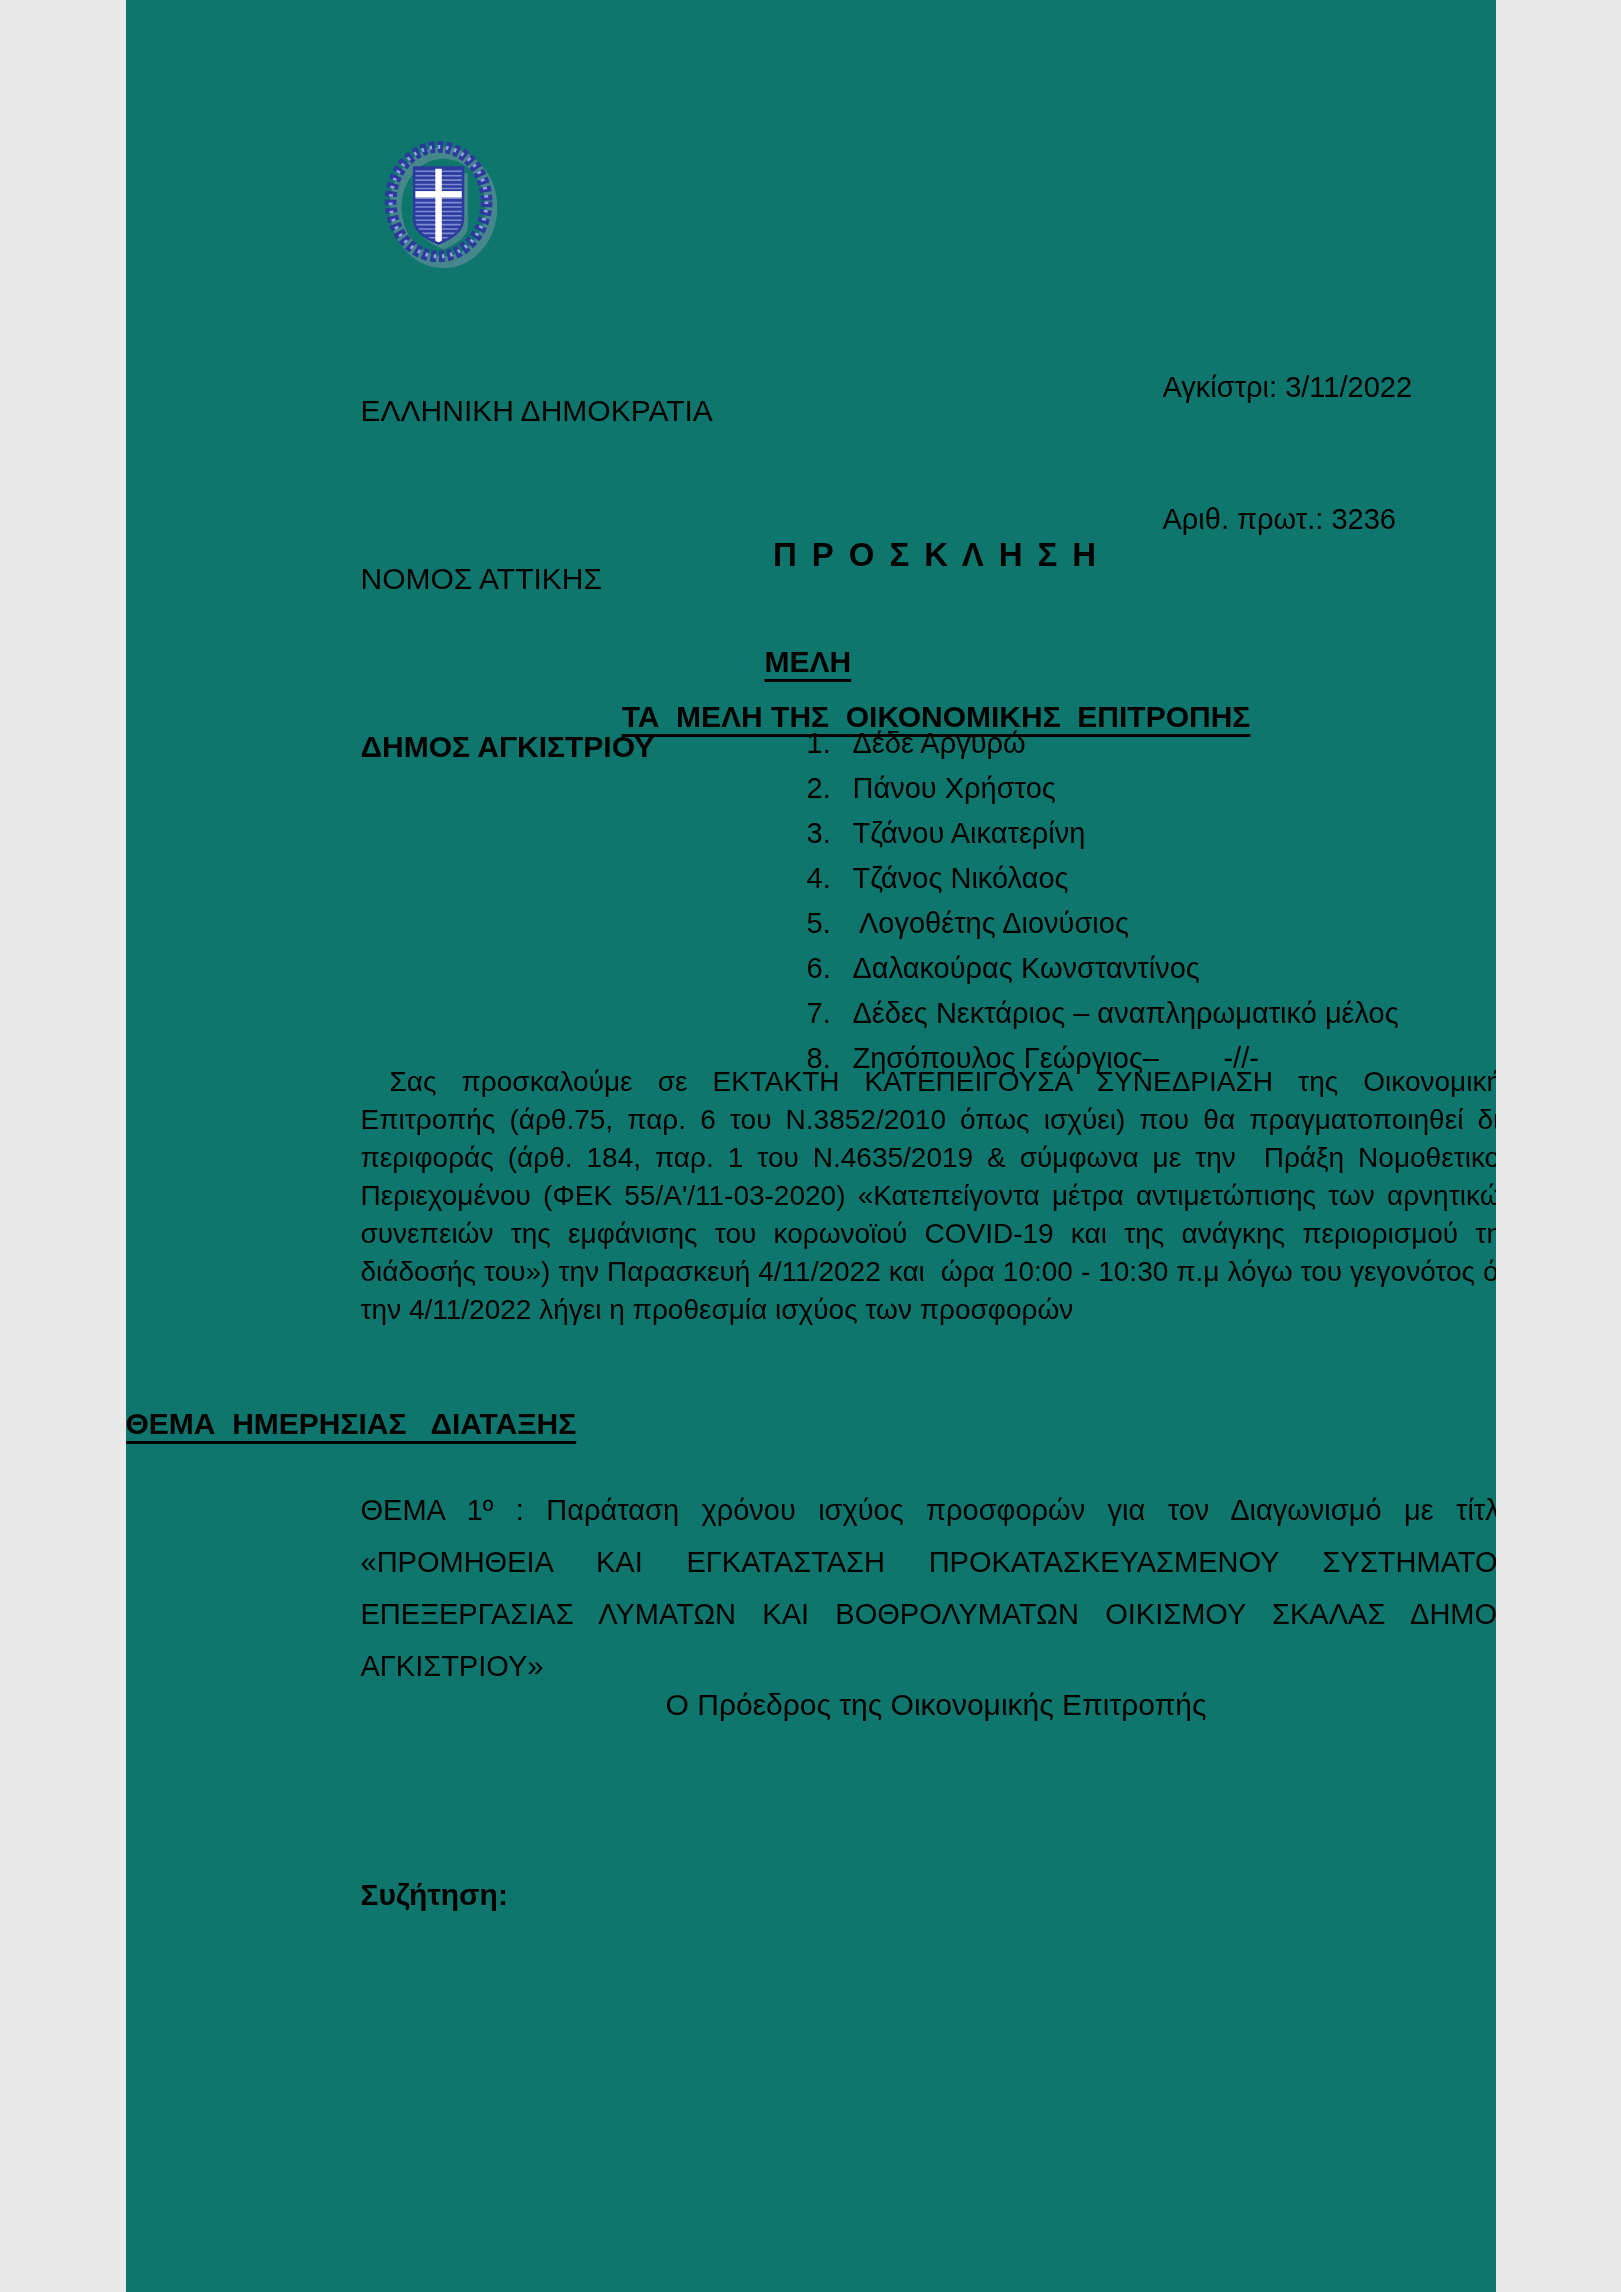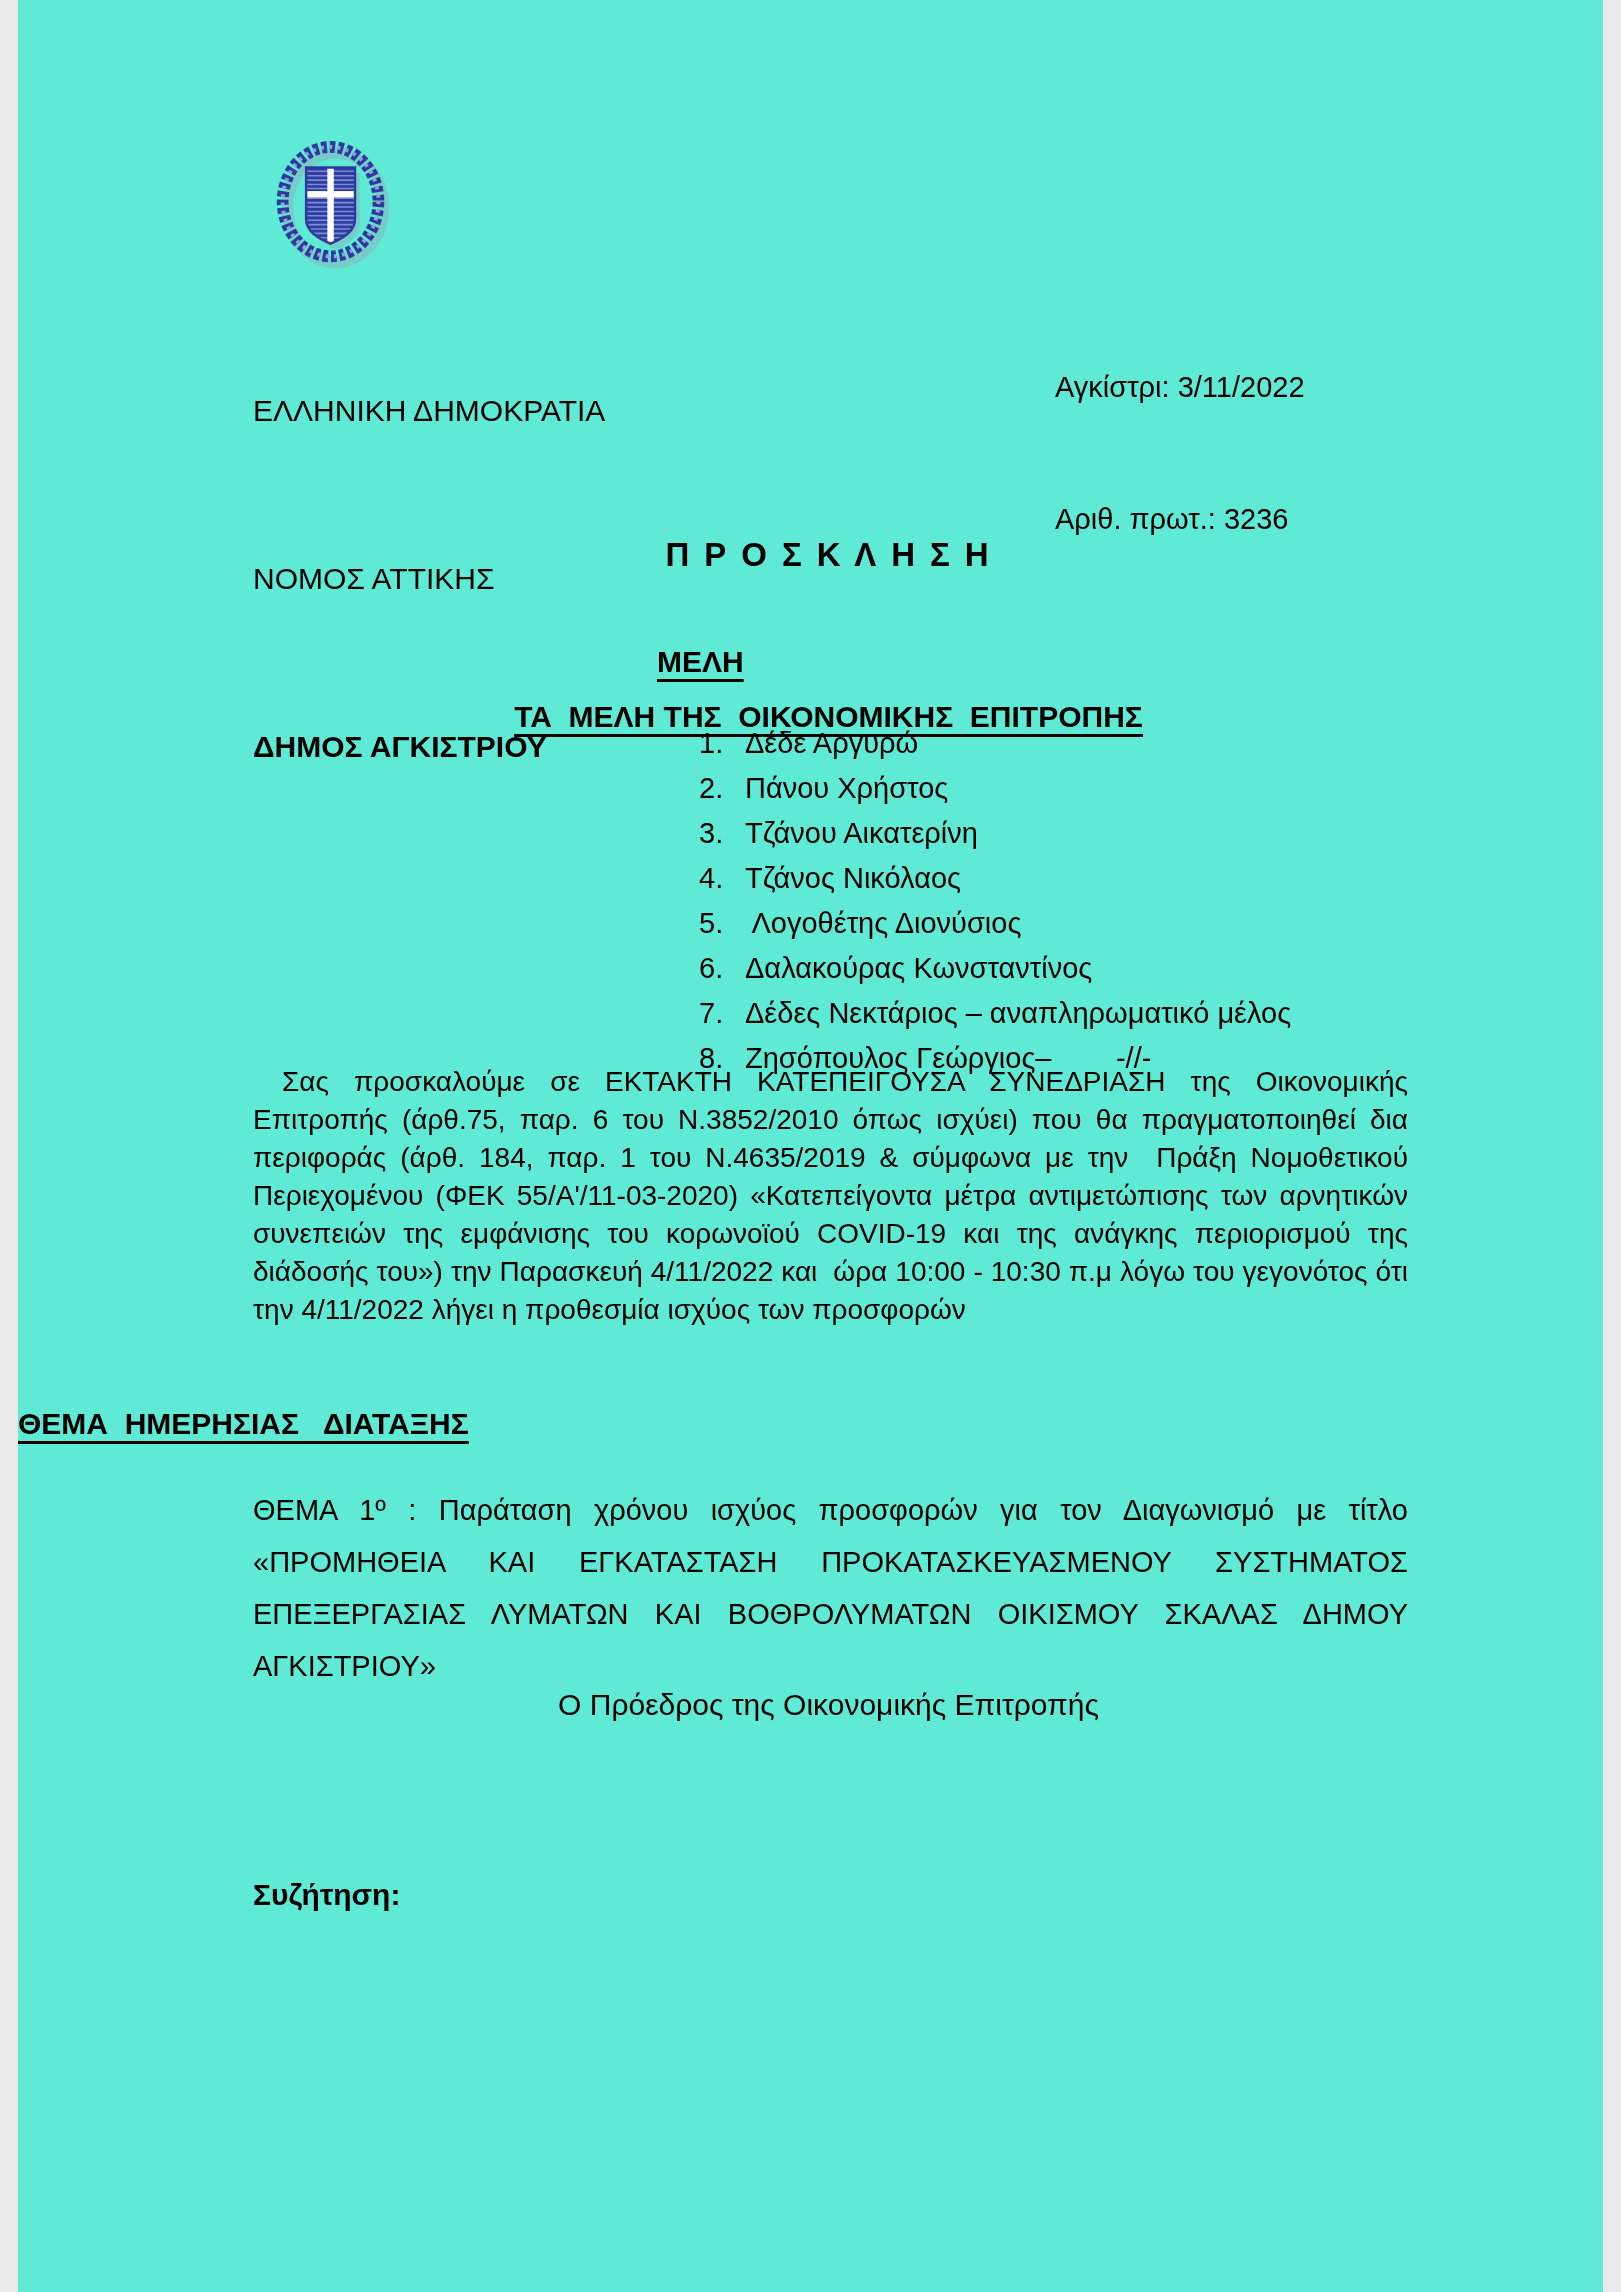--- a/index.html
+++ b/index.html
@@ -1,20 +1,20 @@
 <!DOCTYPE html>
 <html lang="el"><head>
 <meta charset="utf-8">
 <style>
   html,body{margin:0;padding:0;background:#e8e8e8;}
   .page{
     position:relative;
-    width:1585px;height:2293px;
+    width:1370px;height:2293px;
     margin:0 auto;
-    background:#5eead4;
+    background:#0f766e;
     font-family:"Liberation Sans", sans-serif;
     color:#000;
     overflow:hidden;
   }
   .abs{position:absolute;}
   .emblem{left:251px;top:141px;width:129px;height:133px;}
   .hdr-left{
     left:235px;top:271px;
     font-size:30px;line-height:56px;
     white-space:pre;

